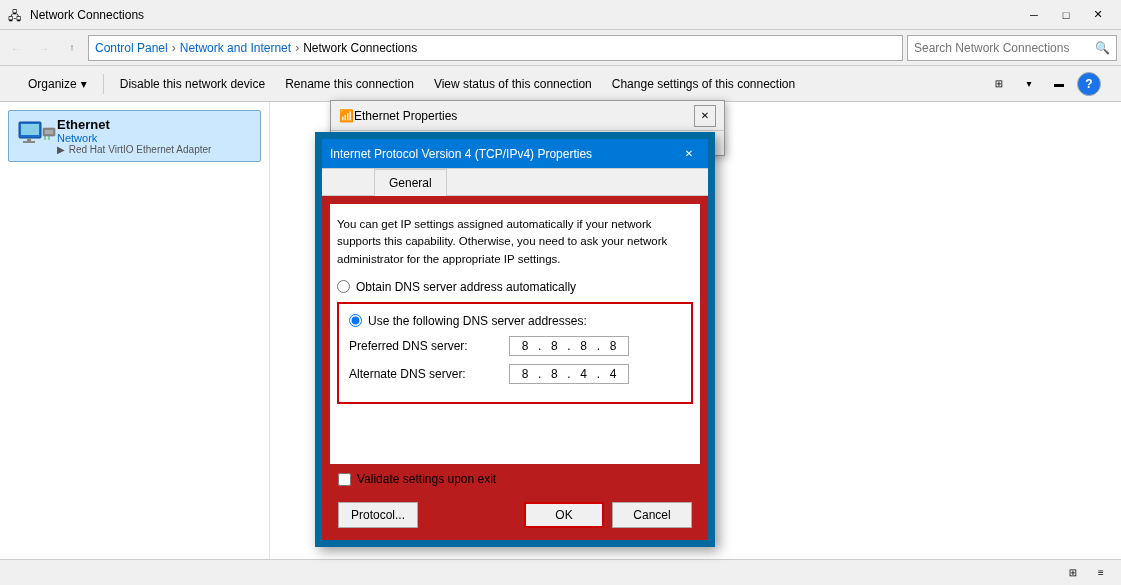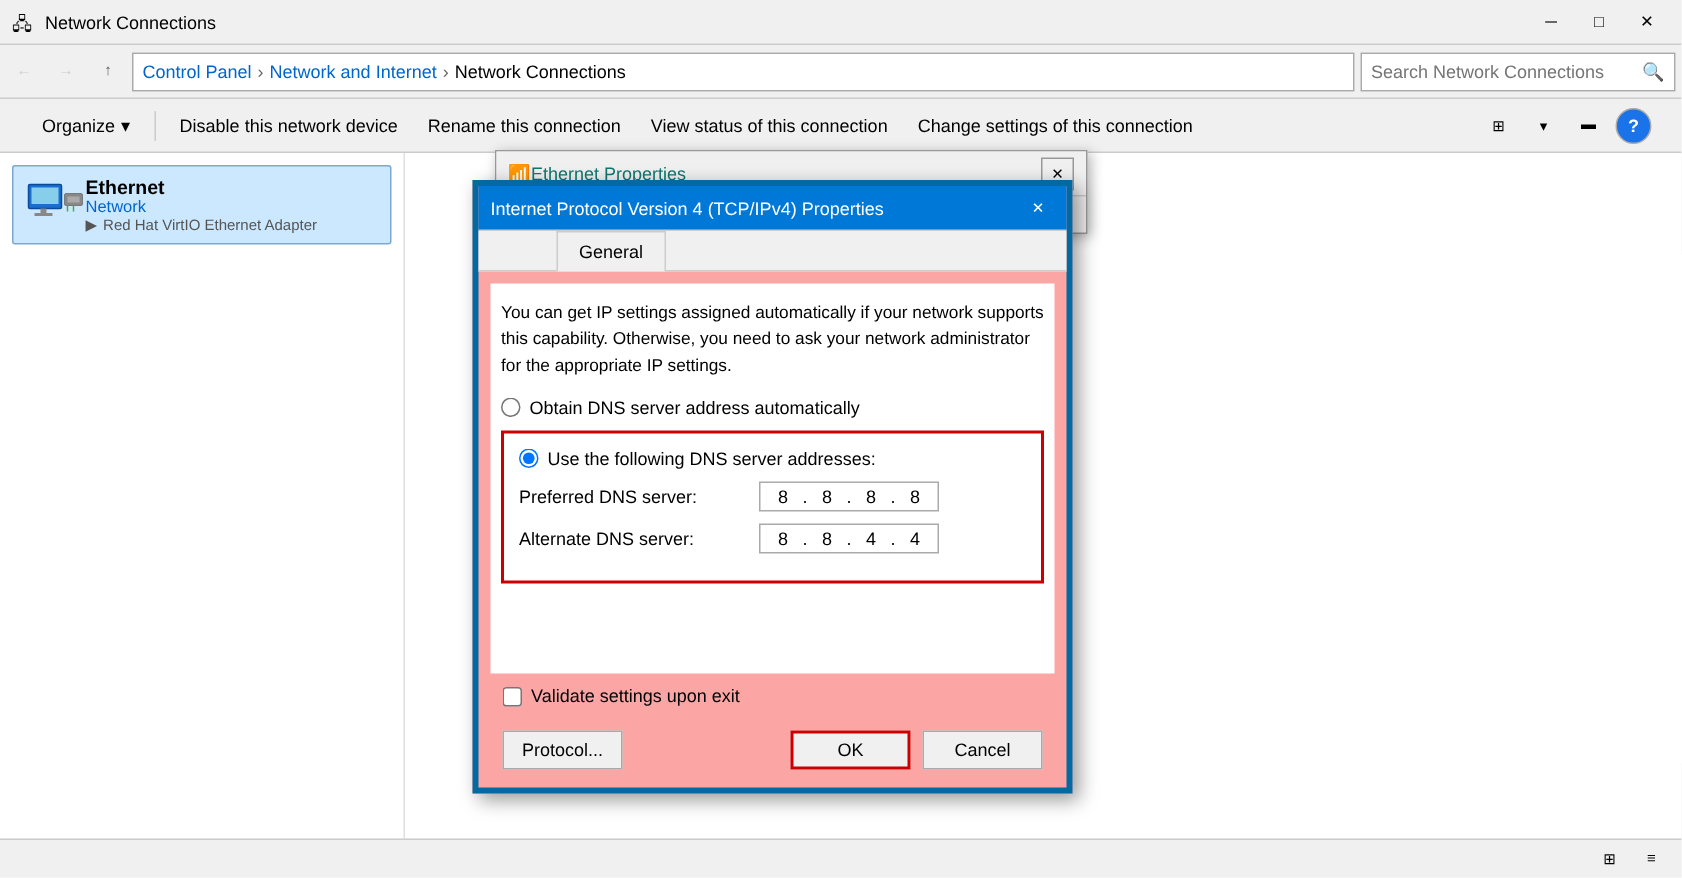--- a/index.html
+++ b/index.html
@@ -190,42 +190,42 @@
       box-shadow: 2px 2px 8px rgba(0,0,0,0.3);
     }
     .dialog-title-bar {
       background: #f0f0f0;
       height: 30px;
       display: flex;
       align-items: center;
       padding: 0 8px;
       border-bottom: 1px solid #ccc;
     }
-    .dialog-title-text { flex: 1; font-size: 12px; color: #0f766e; }
+    .dialog-title-text { flex: 1; font-size: 12px; color: #000000; }
     .dialog-close-btn {
       width: 22px;
       height: 22px;
       border: 1px solid #999;
       background: #f0f0f0;
       cursor: pointer;
       display: flex;
       align-items: center;
       justify-content: center;
       font-size: 10px;
     }
     .dialog-content { padding: 12px; }
 
     
     .dialog-tcp {
       position: absolute;
-      top: 120px;
+      top: 132px;
       left: 315px;
       width: 400px;
-      background: #fca5a5;
-      border: 4px solid #0369a1;
+      background: #b91c1c;
+      border: 7px solid #0369a1;
       box-shadow: 4px 4px 12px rgba(0,0,0,0.4);
       z-index: 10;
     }
     .dialog-tcp .dialog-title-bar {
       background: #0078d7;
       color: white;
     }
     .dialog-tcp .dialog-title-text { color: white; font-size: 12px; }
     .dialog-tcp .dialog-close-btn {
       background: #0078d7;

